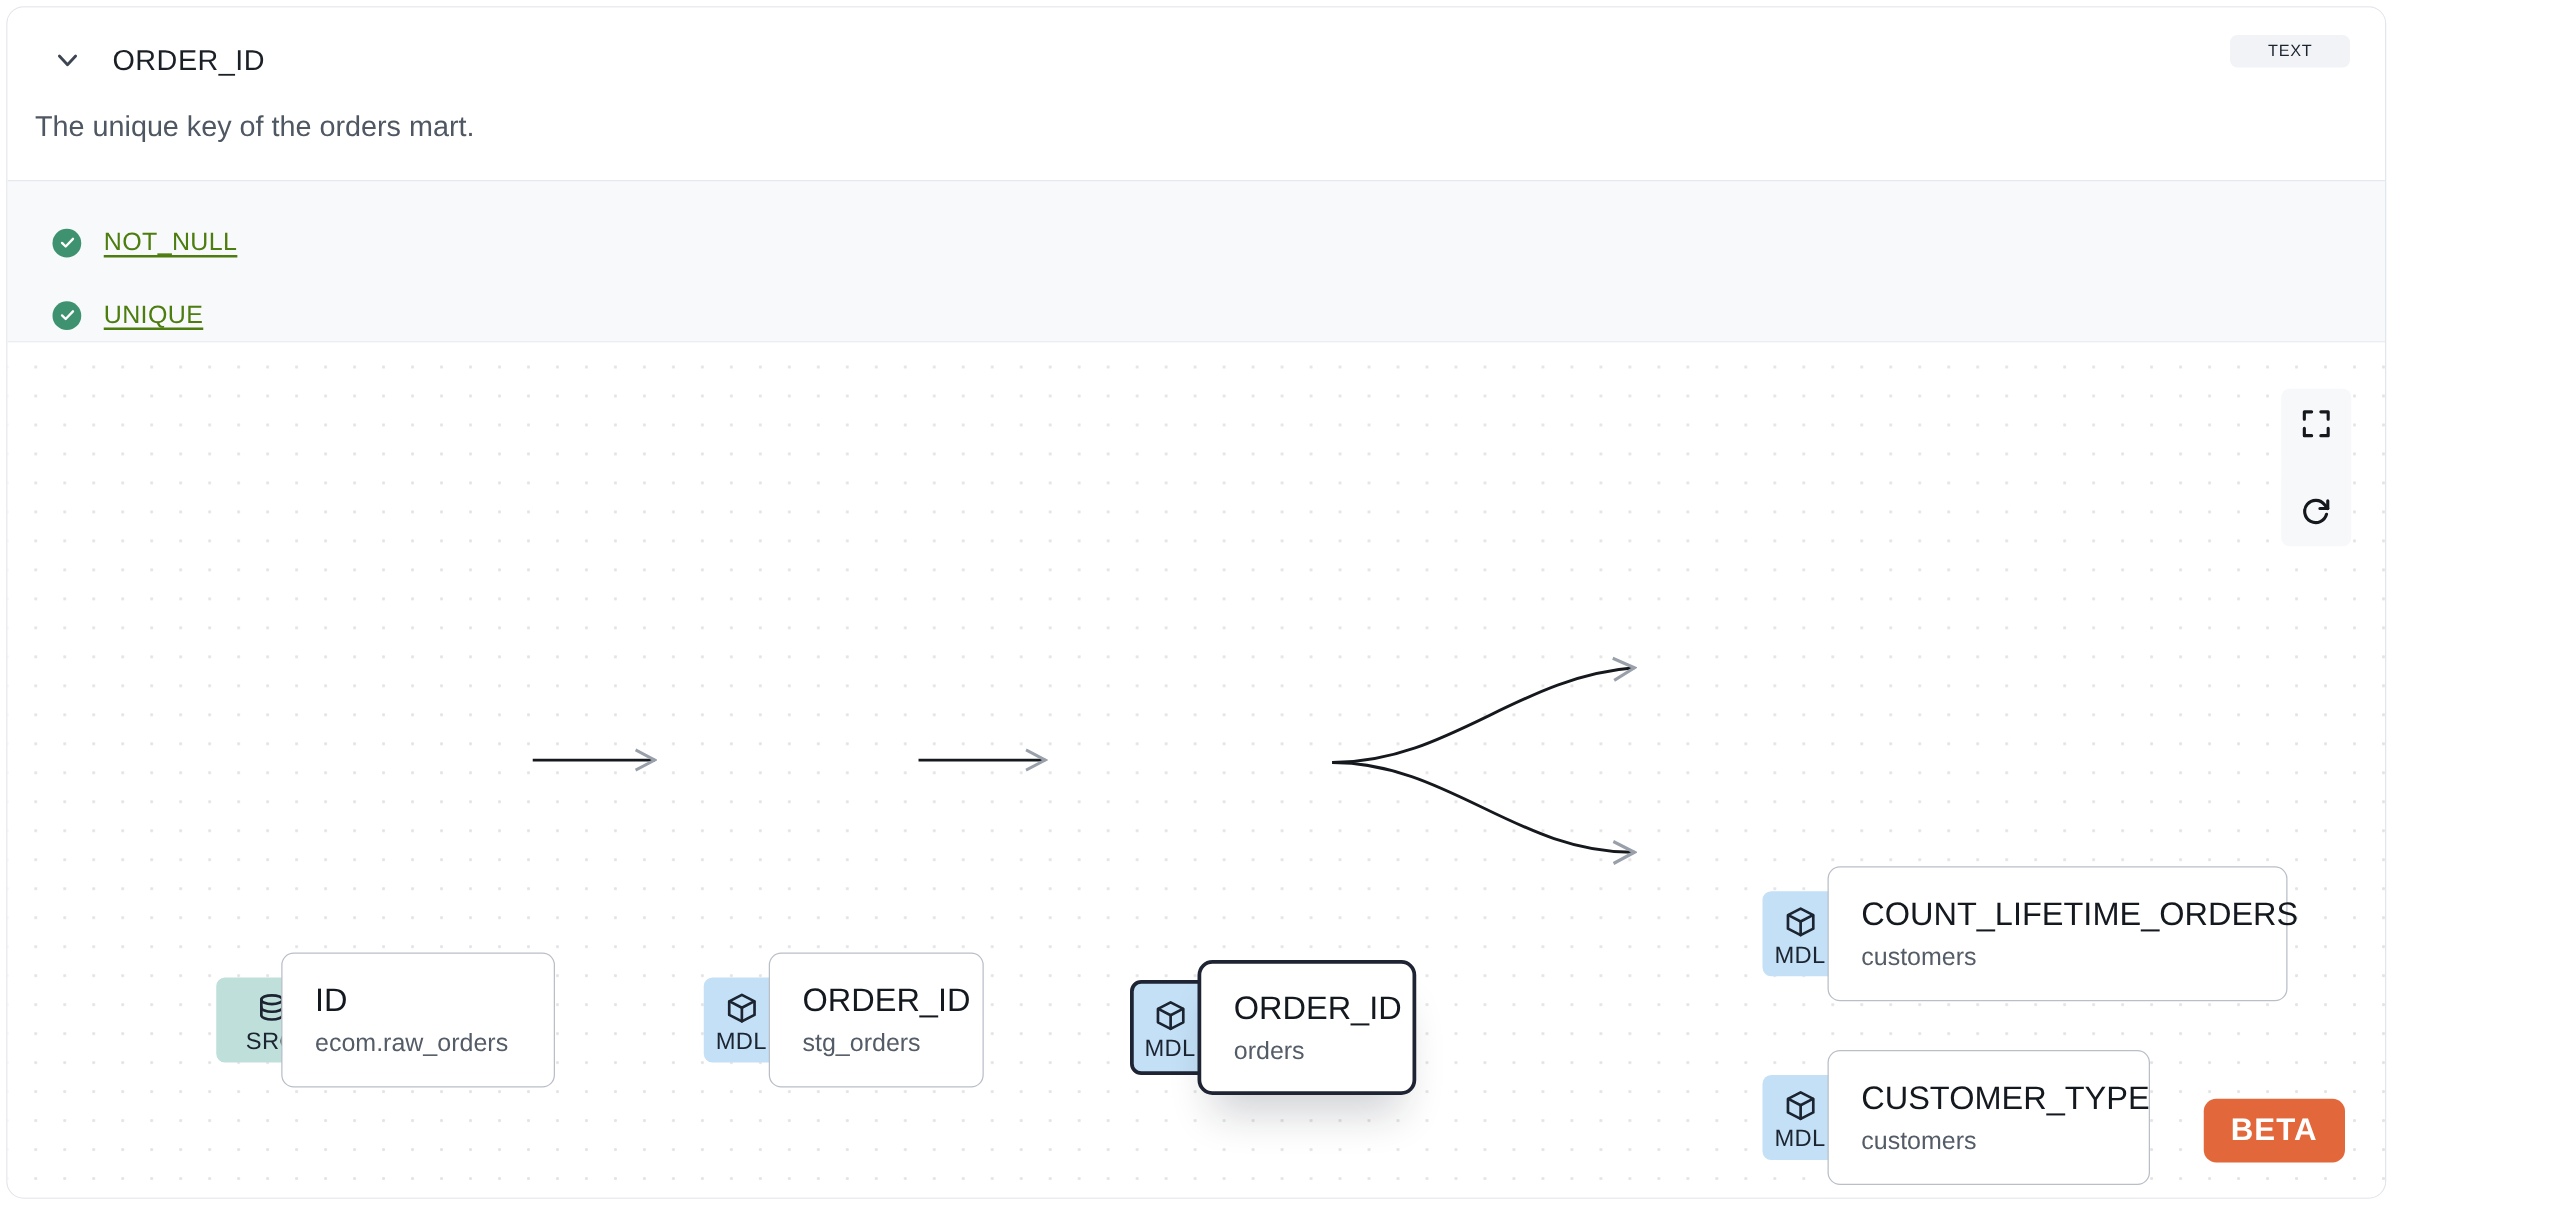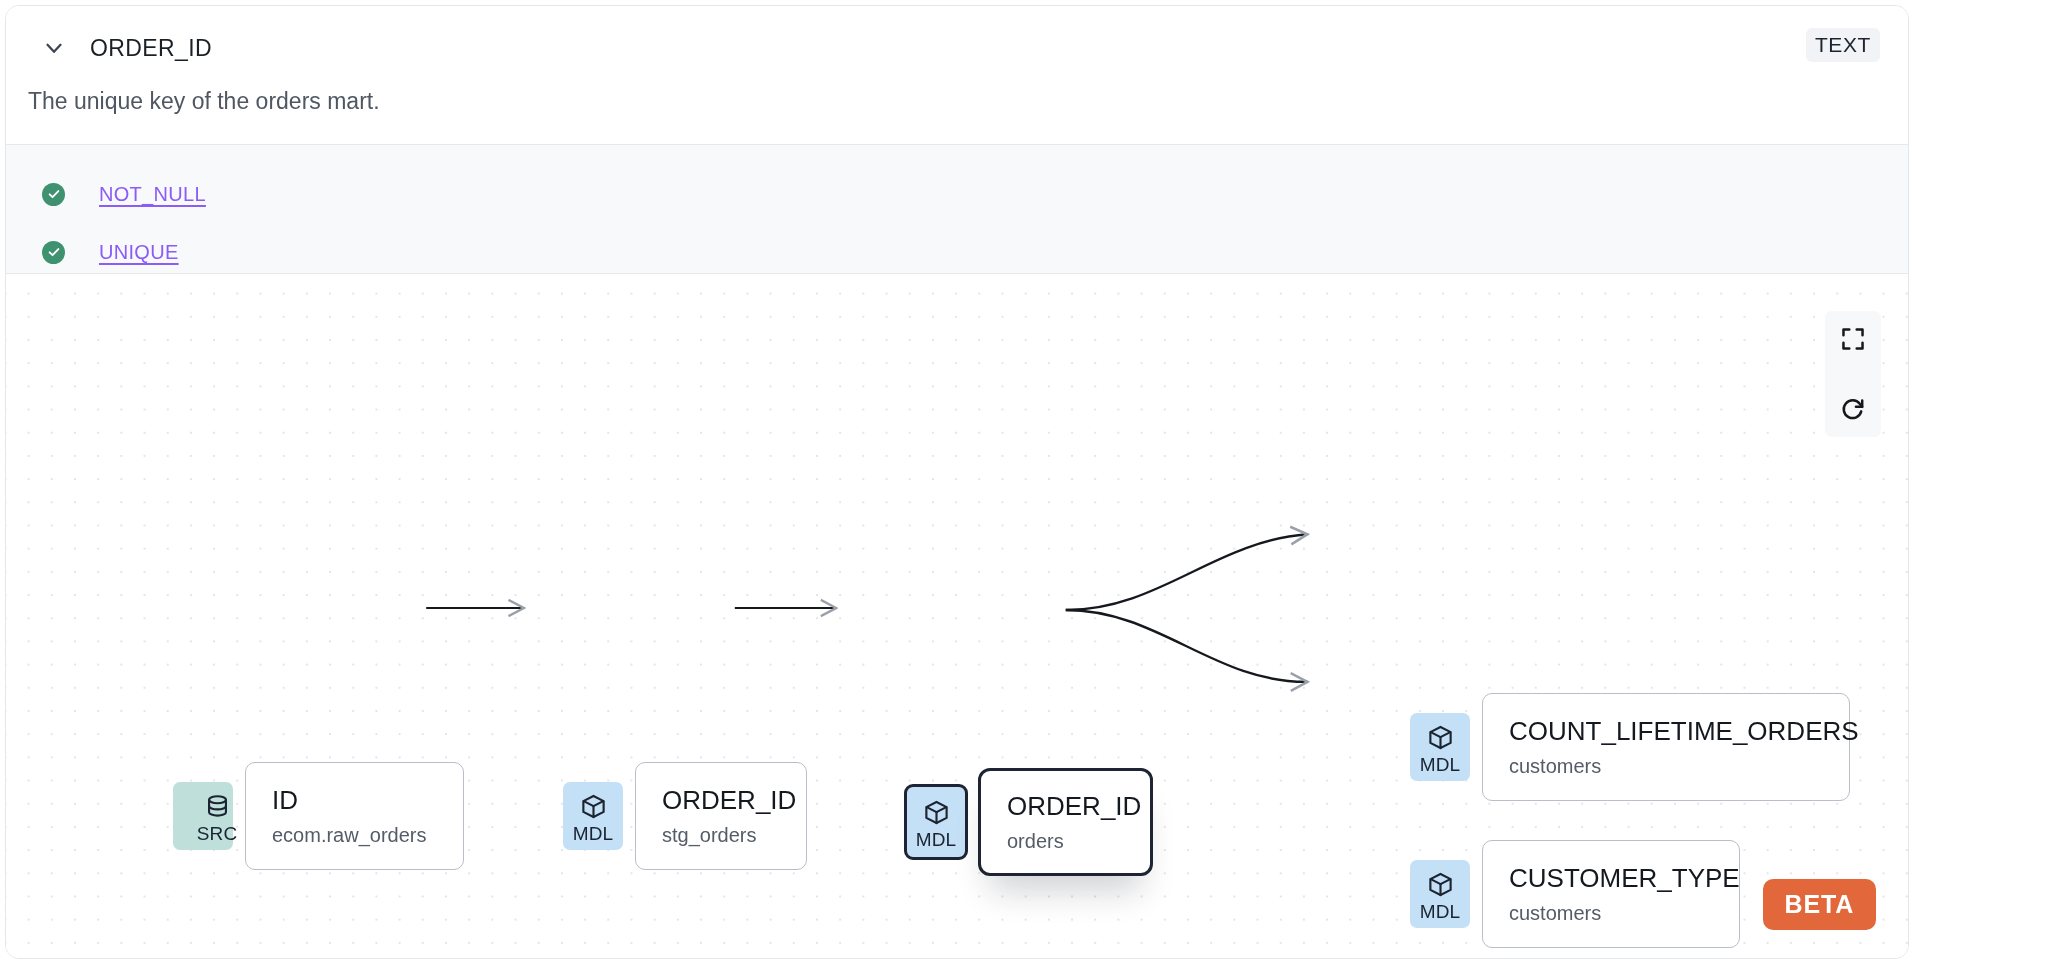--- a/index.html
+++ b/index.html
@@ -66,23 +66,23 @@
     font-weight: 400;
     white-space: nowrap;
   }
 
   .type-badge {
     position: absolute;
     right: 28px;
     top: 22px;
     background: #f1f3f6;
     color: #1b2430;
-    font-size: 21px;
+    font-size: 13px;
     letter-spacing: 0.6px;
-    padding: 6px 9px 7px;
+    padding: 6px 30px 7px;
     border-radius: 6px;
     line-height: 1;
   }
 
   .description {
     position: absolute;
     left: 22px;
     top: 82px;
     font-size: 23px;
     color: #4f5762;
@@ -109,23 +109,23 @@
     width: 23px; height: 23px;
     border-radius: 50%;
     background: #3f9270;
     display: flex;
     align-items: center;
     justify-content: center;
     flex: 0 0 auto;
   }
   .check-icon svg { display: block; }
   .test-link {
-    margin-left: 34px;
+    margin-left: 18px;
     font-size: 20px;
-    color: #8b5cf6;
+    color: #4d7c0f;
     text-decoration: underline;
     text-underline-offset: 4px;
     letter-spacing: 0.3px;
     cursor: pointer;
     white-space: nowrap;
     text-align: center;
   }
 
   
   .canvas {
@@ -182,21 +182,20 @@
     position: relative;
     z-index: 2;
     background: #ffffff;
     border: 1px solid #b9bec7;
     border-radius: 10px;
     padding: 18px 22px 18px 26px;
     display: flex;
     flex-direction: column;
     justify-content: center;
     min-height: 108px;
-    margin-left: 20px;
   }
   .node.selected .node-body {
     border: 3.5px solid #1e2433;
     border-radius: 12px;
     box-shadow: 0 26px 34px -12px rgba(20,26,40,0.20);
   }
   .node.selected .node-badge {
     border: 3.5px solid #1e2433;
     border-radius: 9px;
     height: 76px;

